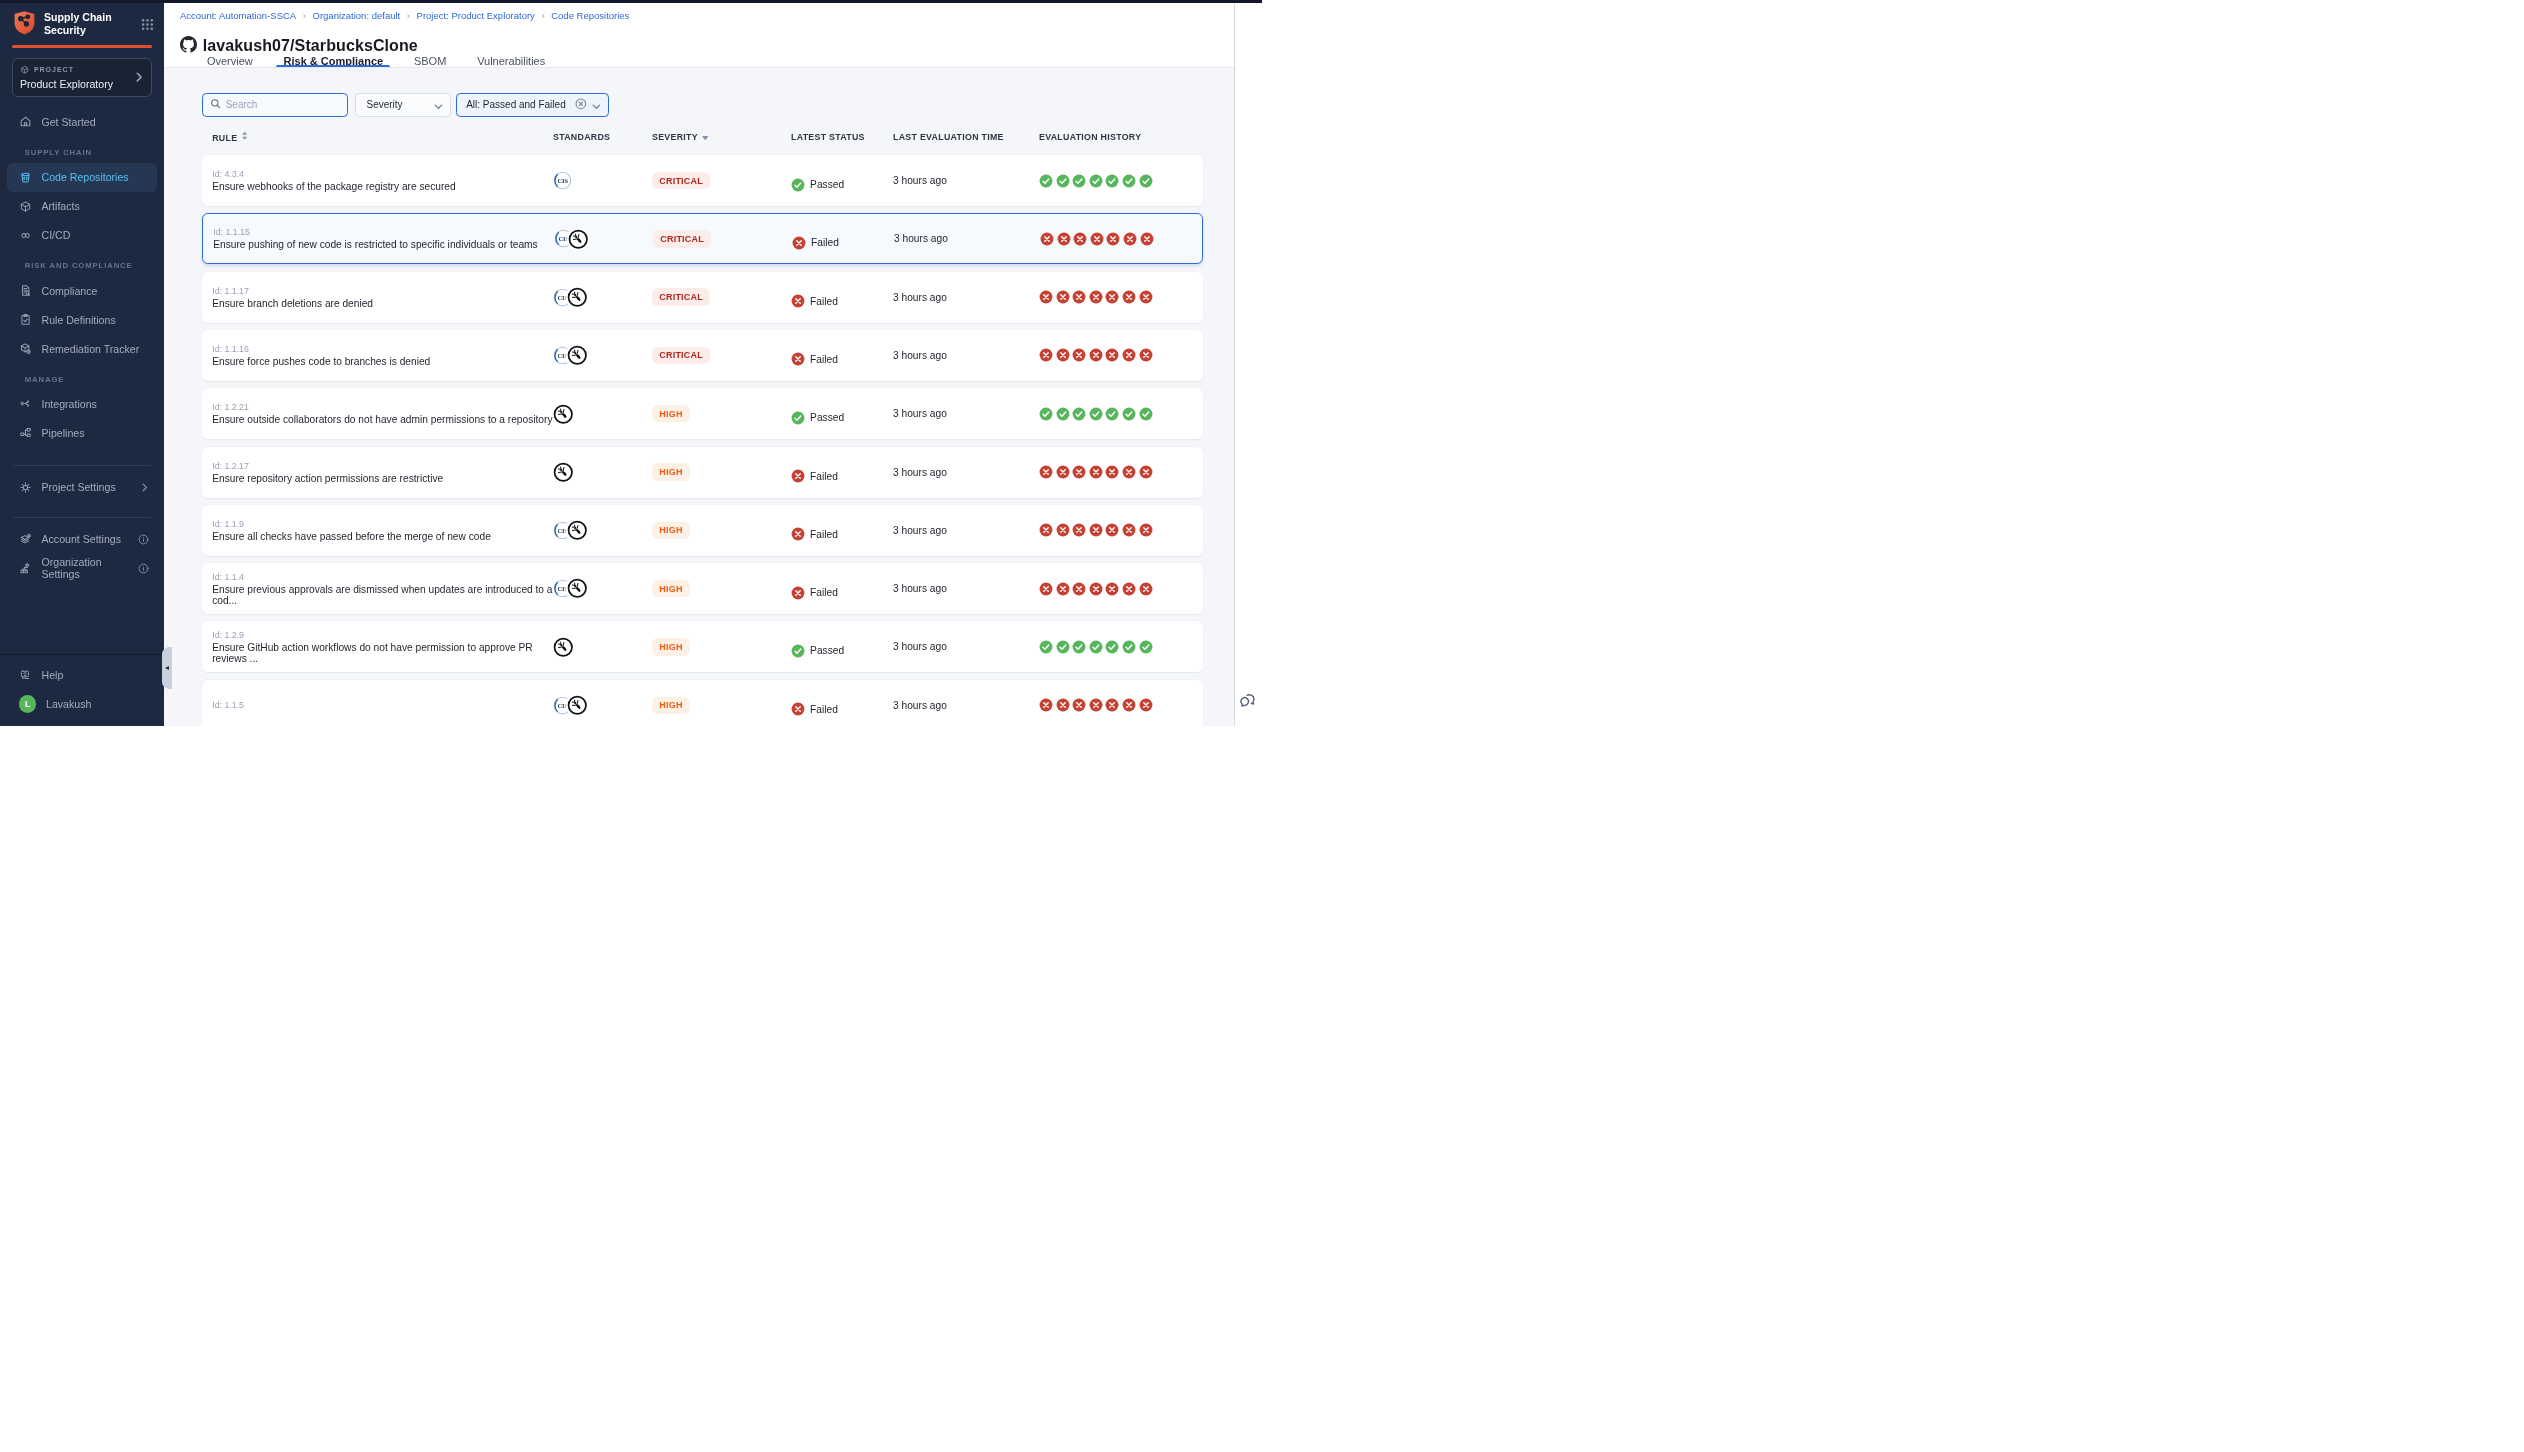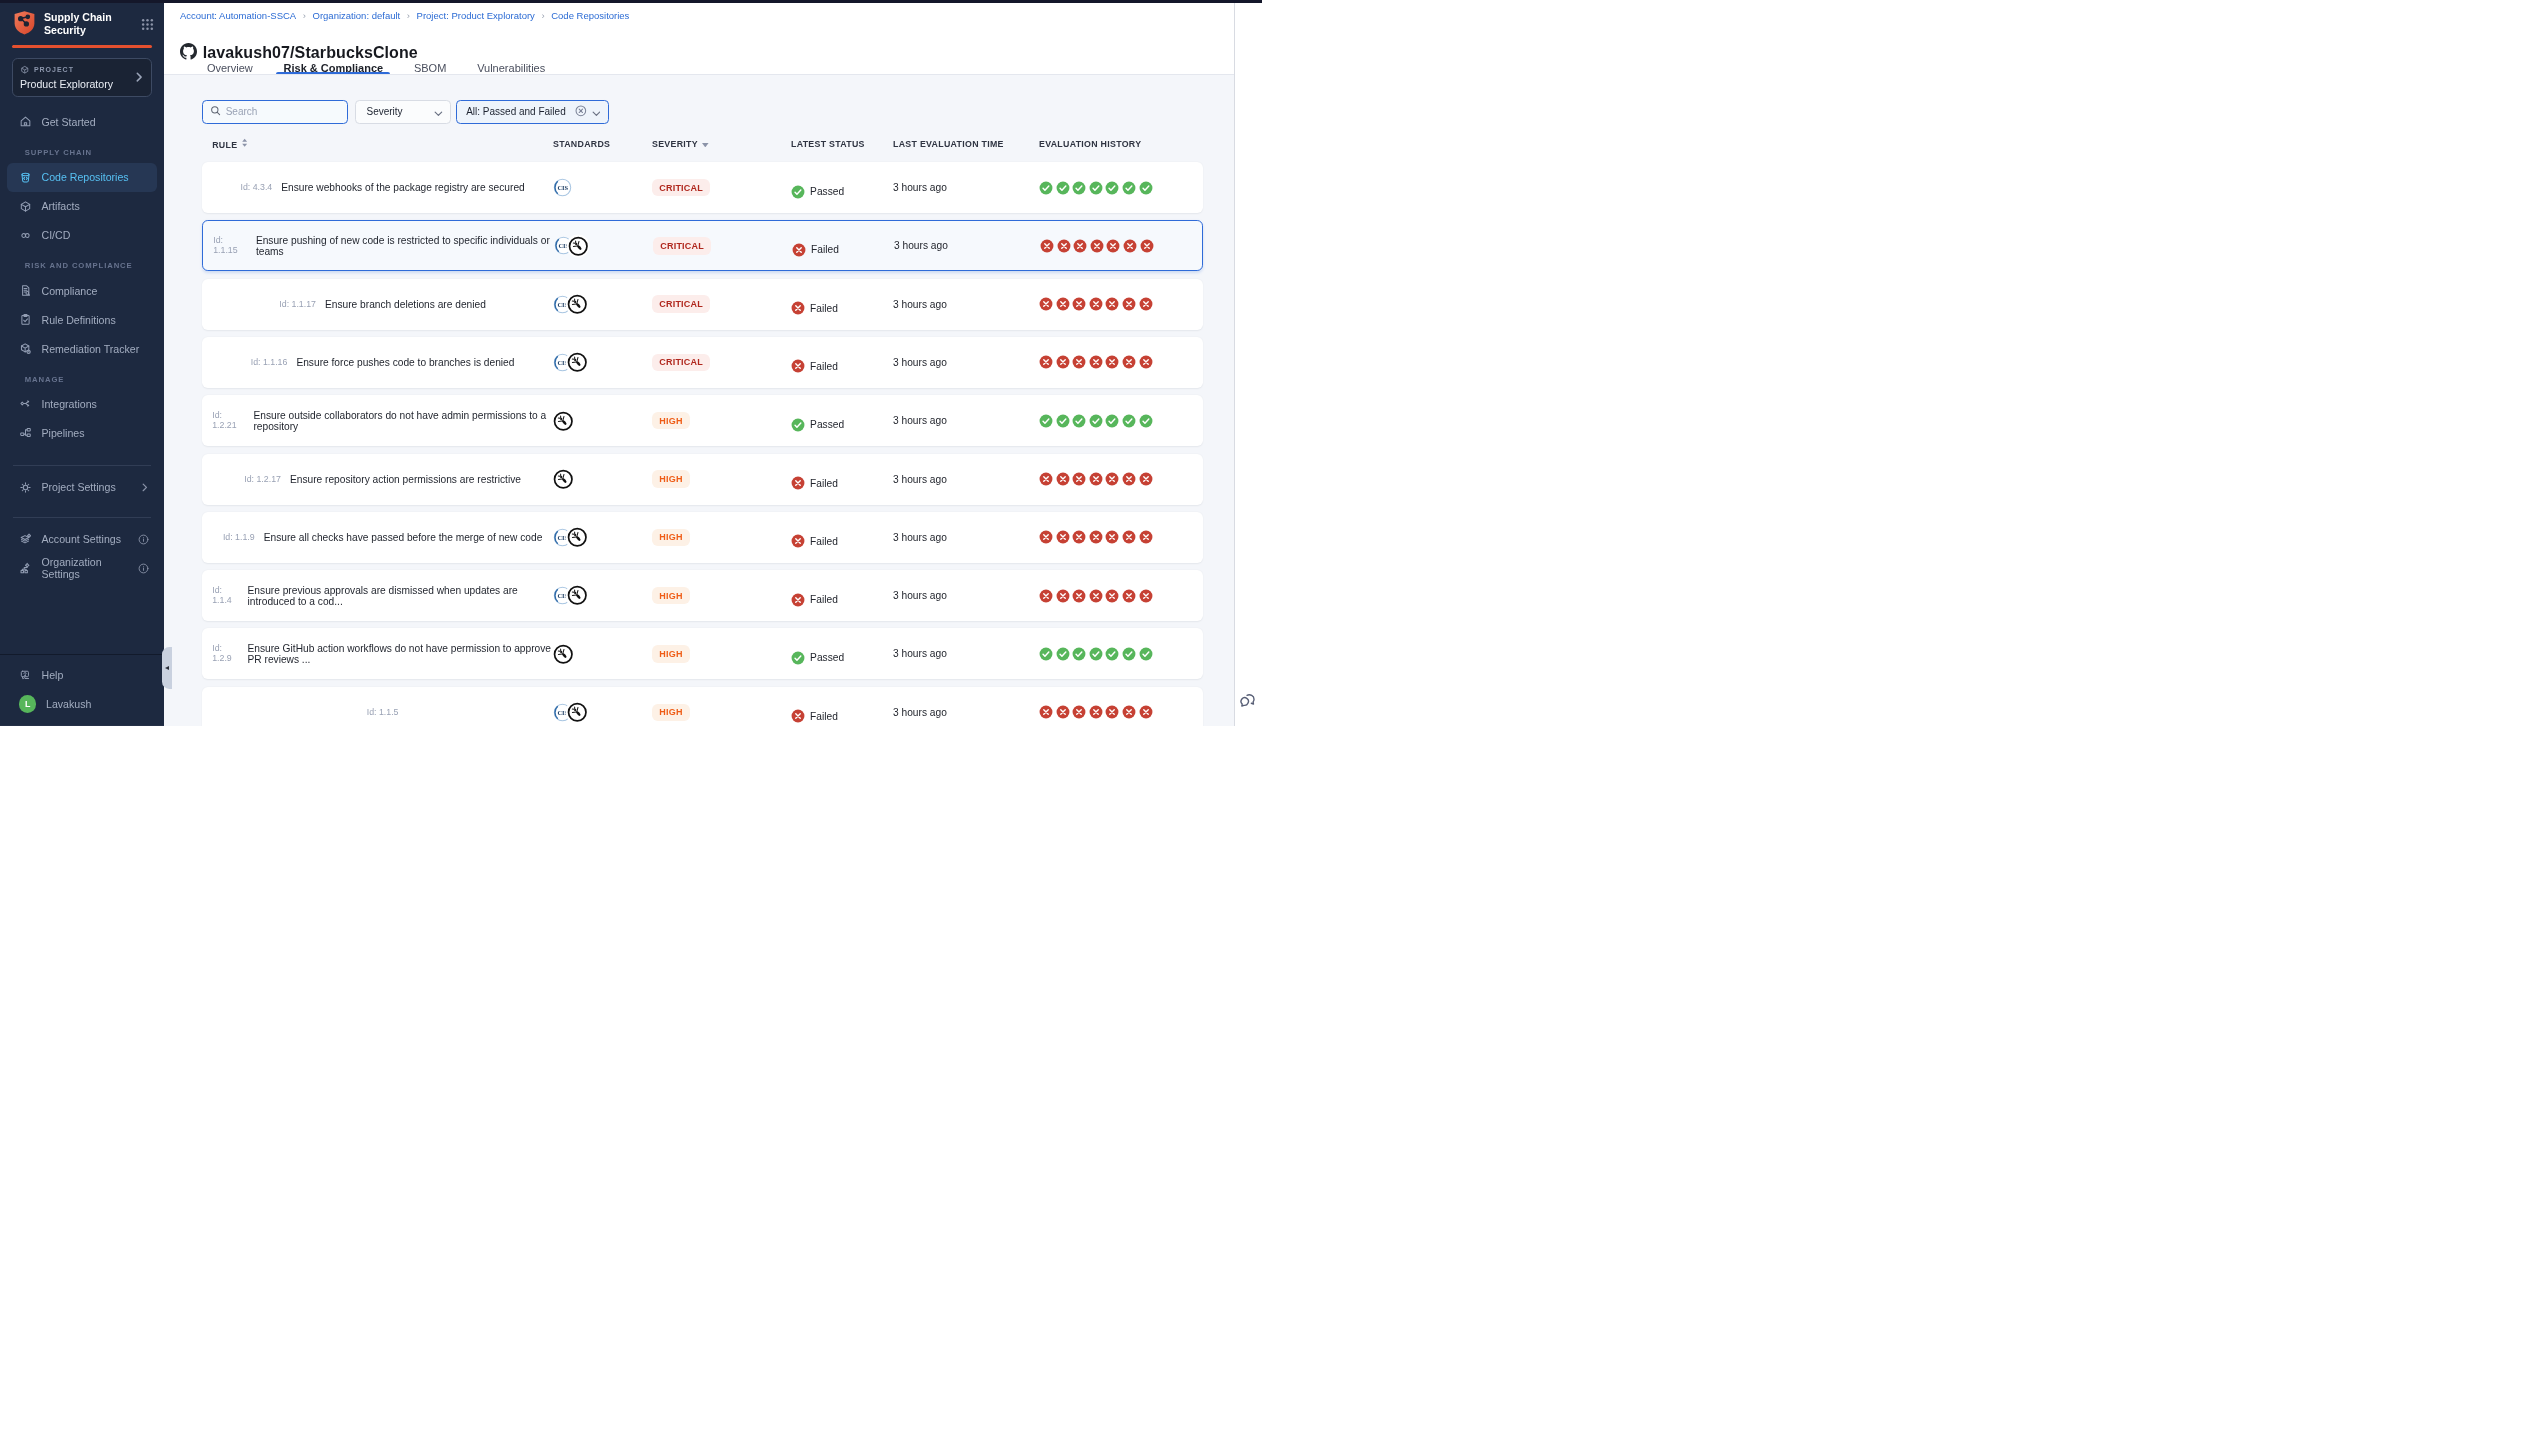--- a/index.html
+++ b/index.html
@@ -40,21 +40,21 @@
     border-radius:7.3px 0 0 7.3px; z-index:40; cursor:pointer; display:flex; align-items:center; justify-content:center; }
   .collapse-handle .tri { width:0; height:0; border-top:2.9px solid transparent; border-bottom:2.9px solid transparent;
     border-right:4.4px solid #2a2f3a; }
 
   
   .main { flex:1; display:flex; flex-direction:column; background:#fff; min-width:0; }
   .page-header { padding:10.2px 0 0 16px; background:#fff; }
   .breadcrumb { display:flex; align-items:center; font-size:9.5px; color:#2b6bd4; }
   .crumb { cursor:pointer; }
   .crumb + .crumb::before { content:"›"; color:#98a0af; margin:0 6.6px; font-size:9.5px; }
-  .title-row { display:flex; align-items:center; gap:5.8px; margin-top:22px; }
+  .title-row { display:flex; align-items:center; gap:5.8px; margin-top:15px; }
   .page-title { font-size:16px; font-weight:700; color:#17191f; letter-spacing:0.1px; }
   .tabbar { display:flex; align-items:stretch; height:34px; padding-left:40px; background:#fff;
     border-bottom:0.7px solid #e4e7ee; }
   .tab { display:flex; align-items:center; font-size:11px; color:#4a4f5e; margin-right:25px;
     position:relative; cursor:pointer; padding:0 2.9px; }
   .tab.active { color:#1c1f27; font-weight:700; }
   .tab.active::after { content:""; position:absolute; left:-4.4px; right:-4.4px; bottom:0; height:2.2px;
     background:#2e6bd9; border-radius:2.2px 2.2px 0 0; }
 
   .content { flex:1; background:#f4f6fa; padding:25px 0 0 38px; min-width:0; }
@@ -76,21 +76,21 @@
   .thead { display:grid; grid-template-columns:351px 99px 139px 102px 146px auto;
     width:1001px; margin-top:14.6px; align-items:center; }
   .th { font-size:8.8px; font-weight:700; color:#2f3442; letter-spacing:0.3px; display:flex; align-items:flex-end; gap:4px; }
   .th:first-child { padding-left:10.2px; }
 
   .rows { width:1001px; margin-top:12.4px; }
   .row-card { display:grid; grid-template-columns:351px 99px 139px 102px 146px auto; width:1001px; height:51px;
     background:#fff; border-radius:5.8px; margin-bottom:7.3px; box-shadow:0 0.7px 1.5px rgba(30,40,60,0.07);
     cursor:pointer; align-items:center; }
   .row-card.selected { border:1.5px solid #2f6bd8; background:#f6f9fd; box-shadow:0 1.5px 2.9px rgba(47,107,216,0.18); }
-  .cell-rule { display:flex; flex-direction:row; justify-content:center; gap:9px; padding-left:10.2px; }
+  .cell-rule { display:flex; flex-direction:column; justify-content:center; gap:2px; padding-left:10.2px; }
   .row-id { font-size:8.8px; color:#99a1b4; }
   .row-name { font-size:10.2px; color:#1e222b; }
   .cell-std { display:flex; align-items:center; }
   .std-icon { display:flex; border-radius:50%; }
   .std-icon + .std-icon { margin-left:-5.1px; background:#fff; box-shadow:0 0 0 1.5px #fff; }
   .badge { display:inline-block; font-size:9px; font-weight:700; letter-spacing:0.2px;
     padding:3.7px 7.3px; border-radius:5.8px; }
   .badge.critical { color:#b0271d; background:#fcedeb; }
   .badge.high { color:#ef5c16; background:#fdf1e6; }
   .cell-status { display:flex; align-items:center; gap:5.1px; font-size:10.2px; color:#23262e;margin-top:8px; }

